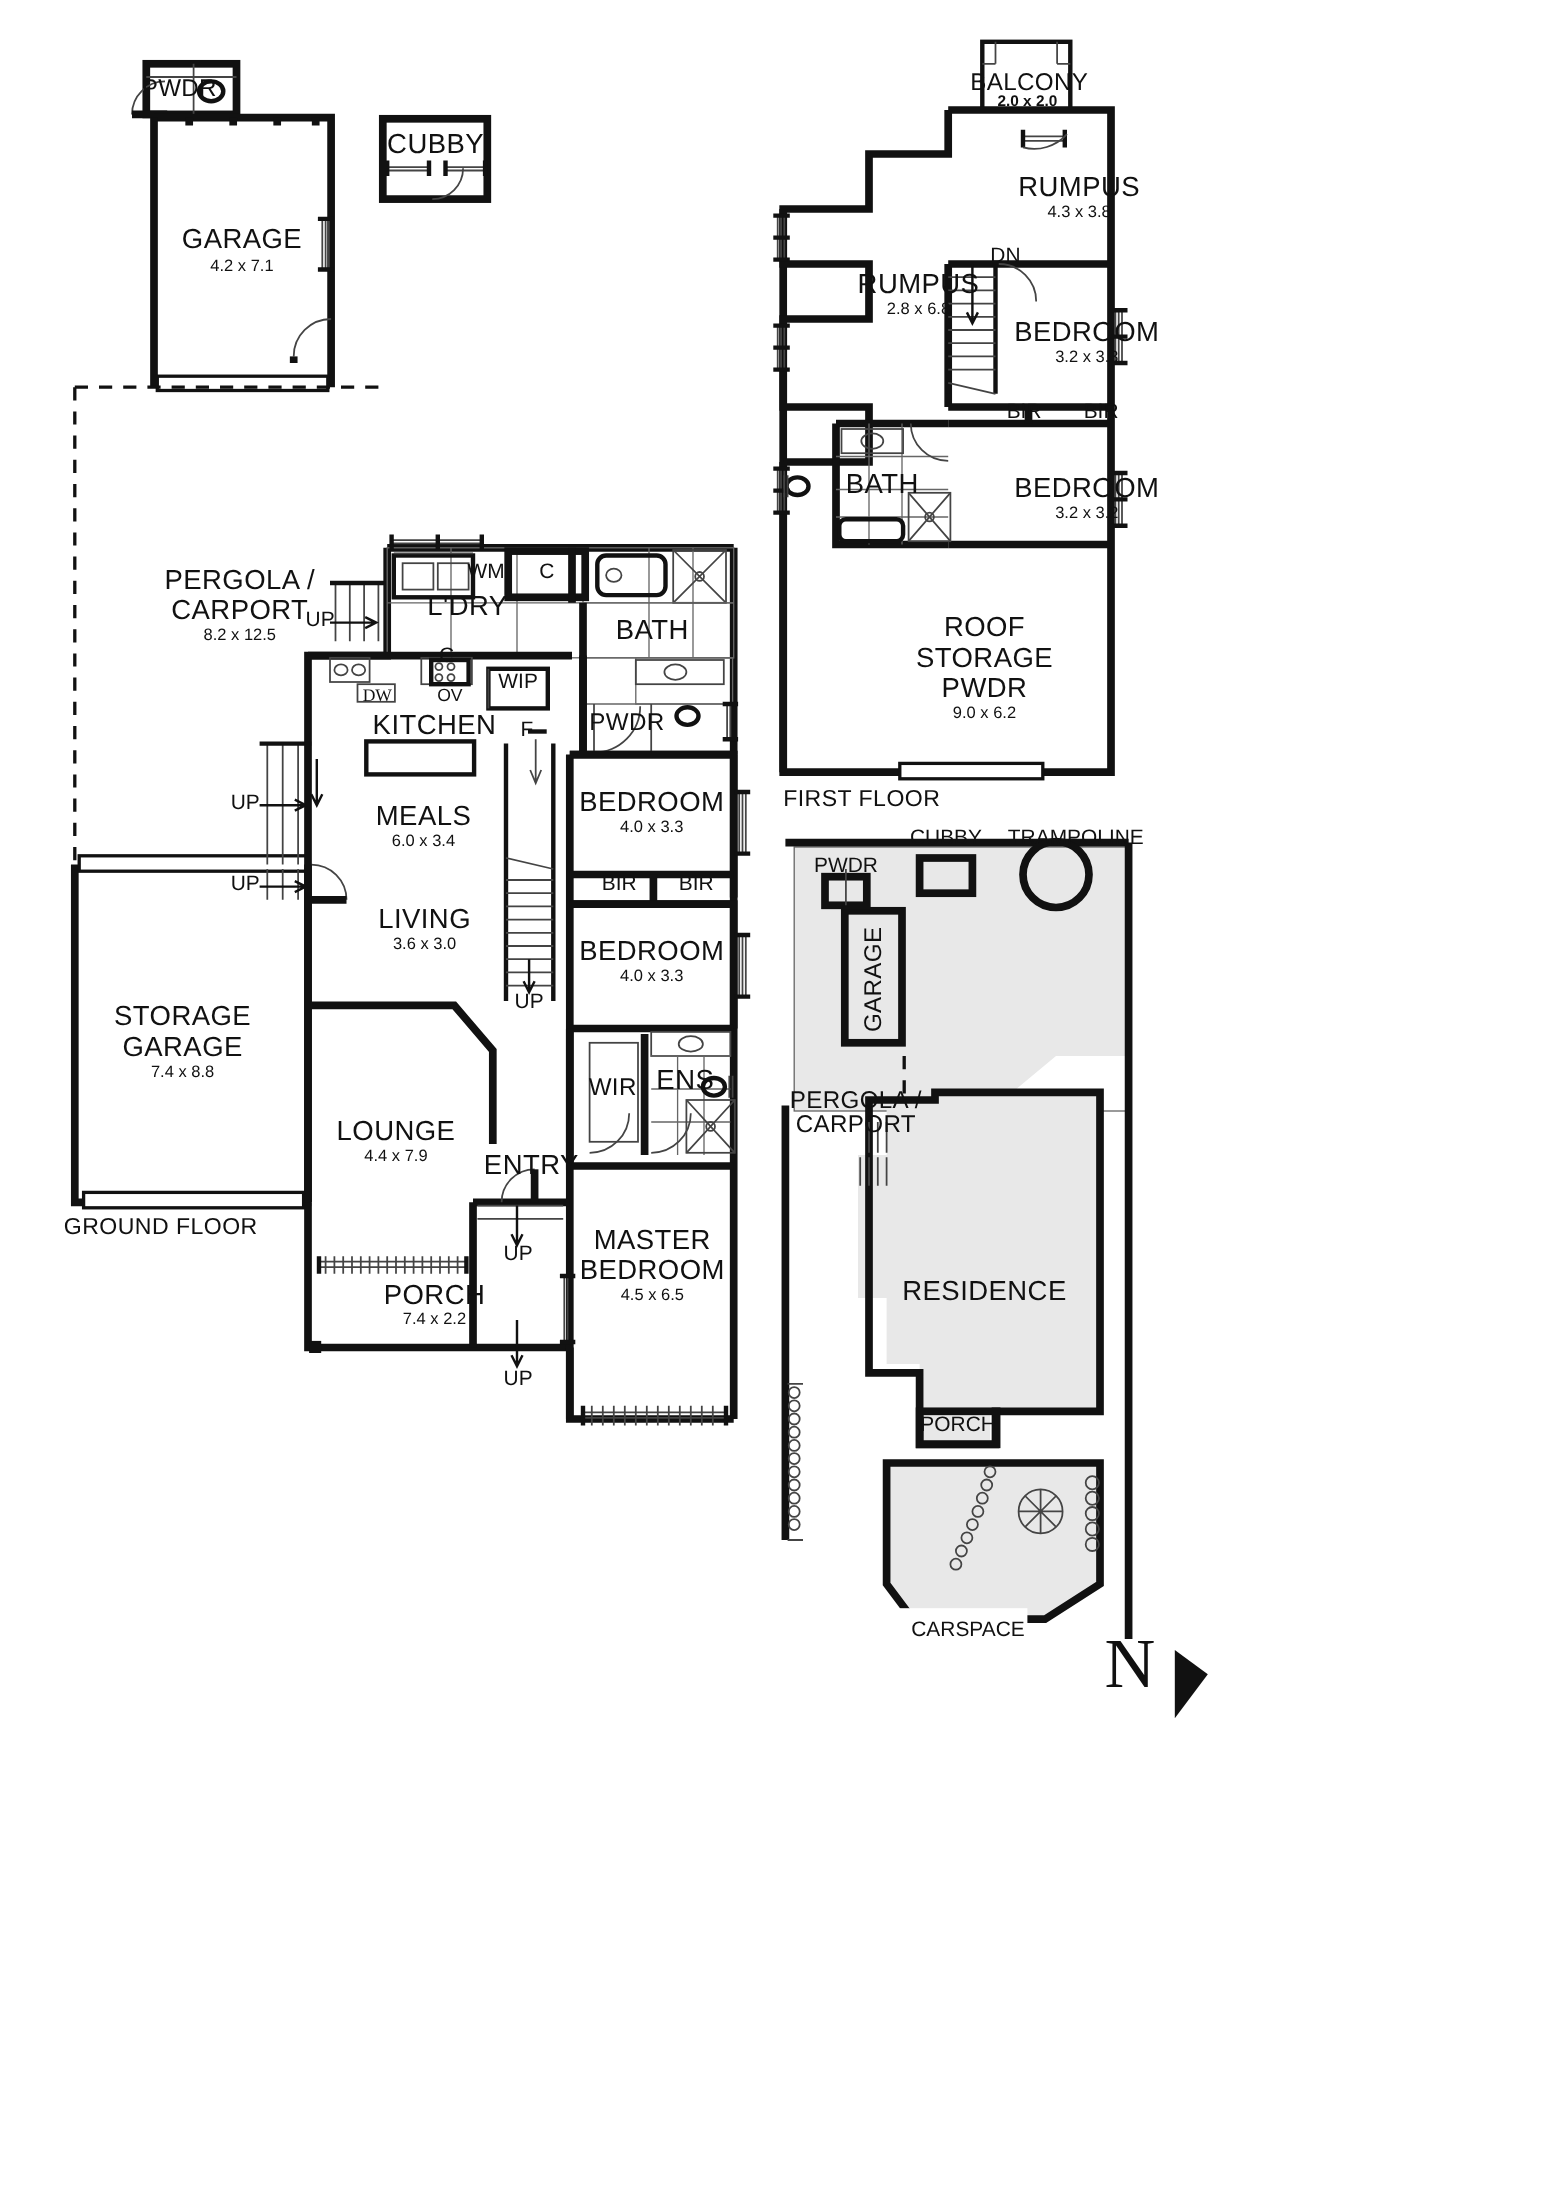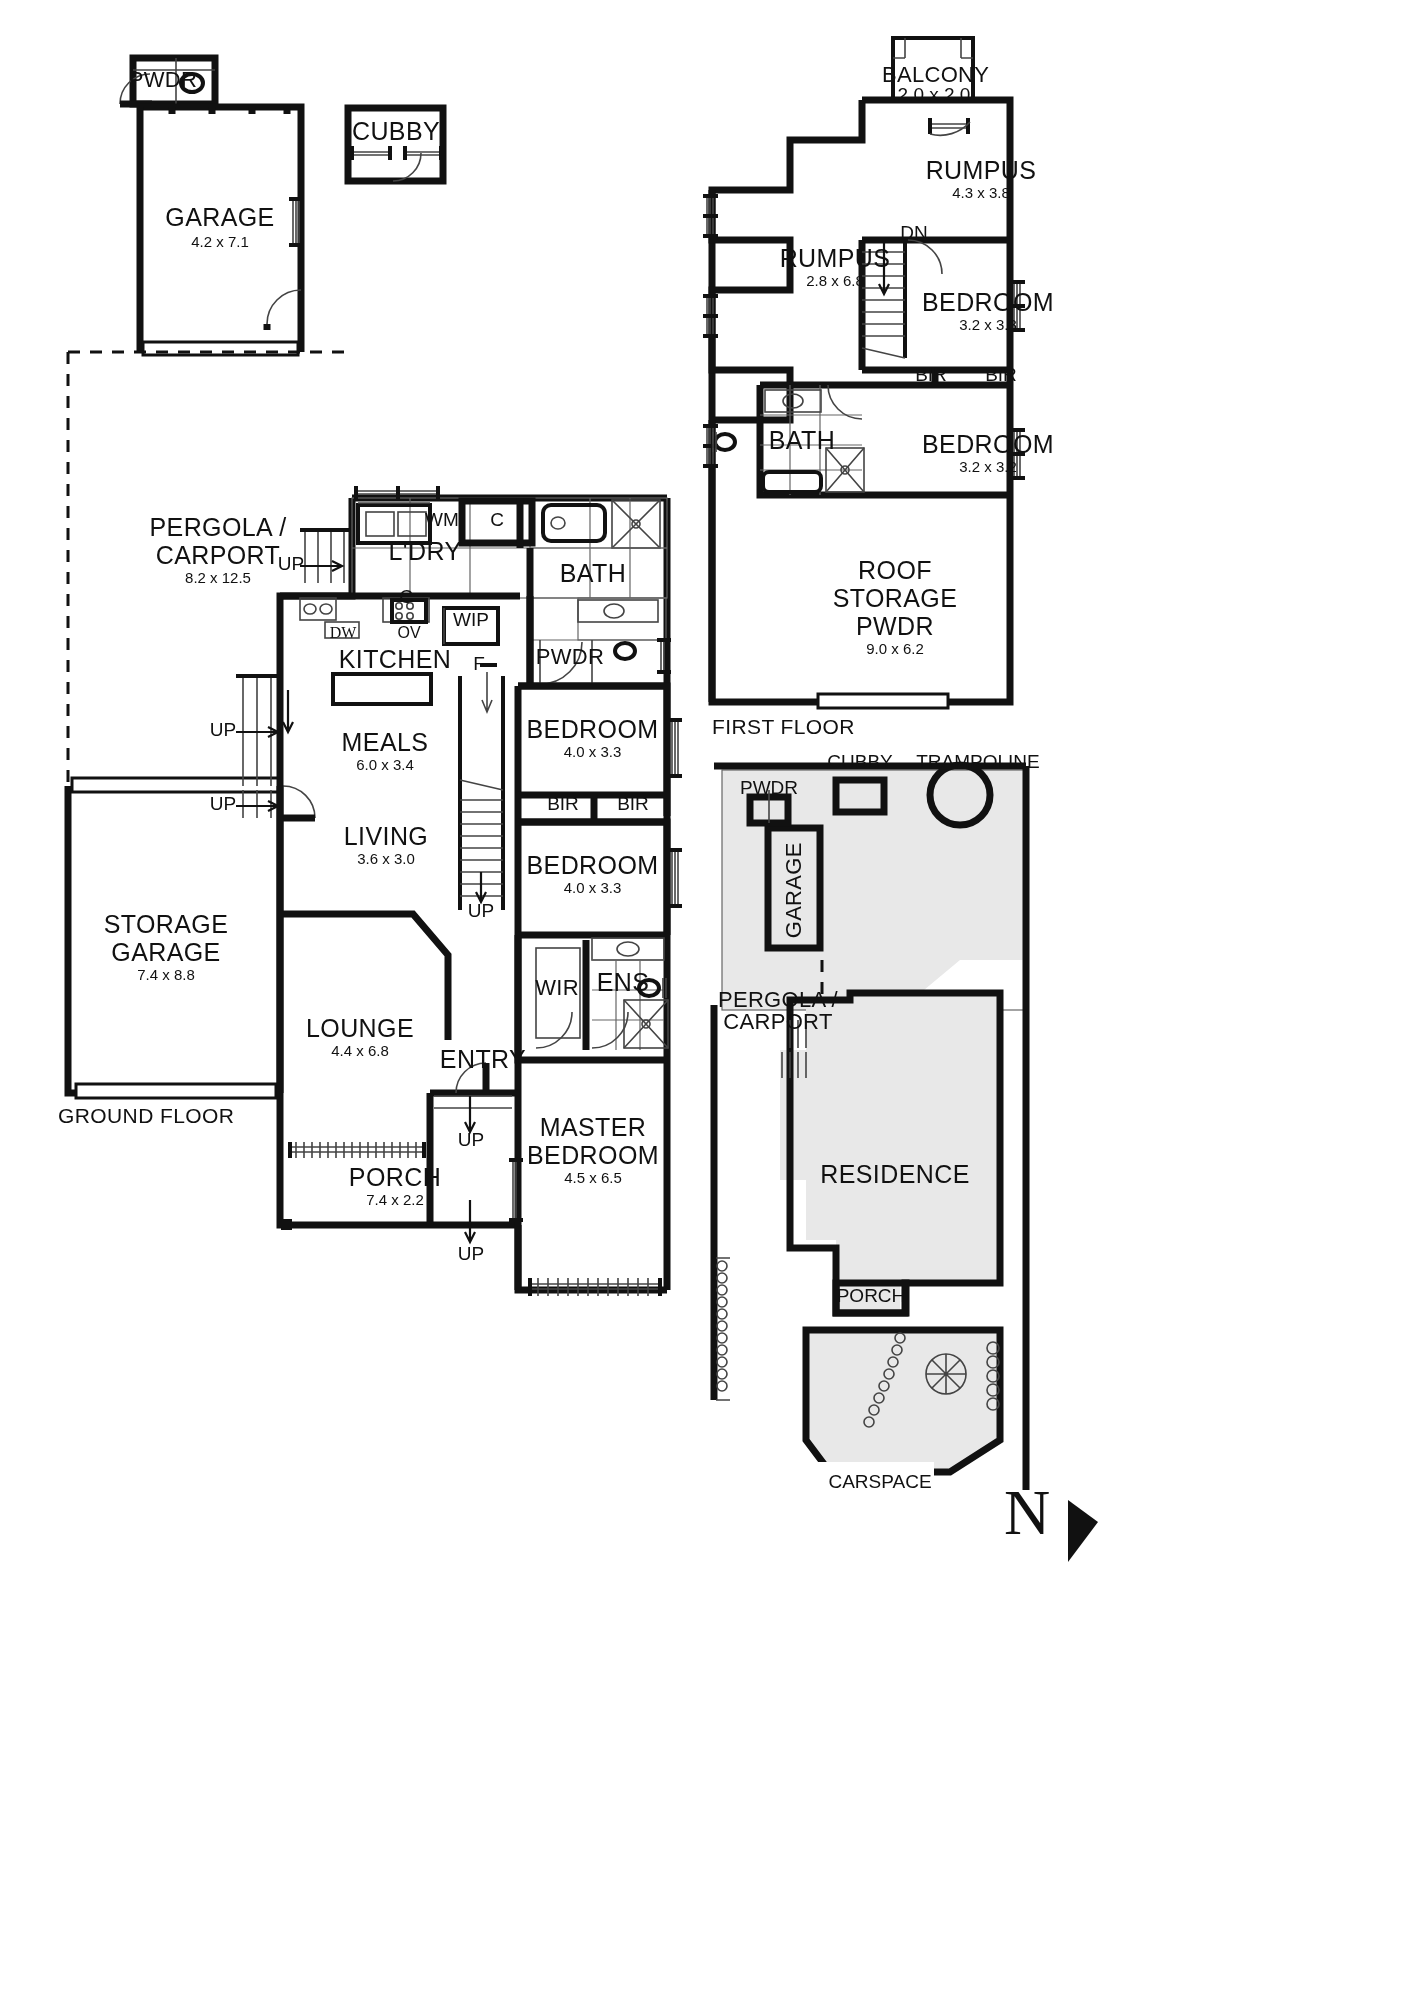--- a/index.html
+++ b/index.html
@@ -3,21 +3,21 @@
 <meta charset="utf-8">
 <style>
   html,body{margin:0;padding:0;background:#fff;}
   body{width:1413px;height:2000px;position:relative;font-family:"Liberation Sans",sans-serif;color:#111;overflow:hidden;}
   .plan{position:absolute;left:0;top:0;width:1413px;height:2000px;}
   svg{position:absolute;left:0;top:0;}
   .lbl{position:absolute;text-align:center;line-height:1.12;color:#111;white-space:nowrap;}
   .rm{font-size:25px;letter-spacing:.4px;}
   .rmsm{font-size:22px;letter-spacing:.3px;}
   .dim{font-size:15px;}
-  .dimsm{font-size:19px;}
+  .dimsm{font-size:14px;font-weight:bold;}
   .tiny{font-size:19px;}
   .tiny2{font-size:16px;}
   .floorlbl{font-size:21px;letter-spacing:.4px;}
   .vert{transform:rotate(-90deg);transform-origin:center center;}
   .north{position:absolute;font-size:64px;font-weight:400;font-family:"Liberation Serif",serif;}
 </style>
 </head>
 <body>
 
 <div class="plan">
@@ -360,21 +360,21 @@
 <div class="lbl rm" style="left:316px;top:822px;width:140px;">LIVING</div>
 <div class="lbl dim" style="left:316px;top:851px;width:140px;">3.6 x 3.0</div>
 
 <div class="lbl rm" style="left:520px;top:715px;width:145px;">BEDROOM</div>
 <div class="lbl dim" style="left:520px;top:744px;width:145px;">4.0 x 3.3</div>
 
 <div class="lbl rm" style="left:520px;top:851px;width:145px;">BEDROOM</div>
 <div class="lbl dim" style="left:520px;top:880px;width:145px;">4.0 x 3.3</div>
 
 <div class="lbl rm" style="left:290px;top:1014px;width:140px;">LOUNGE</div>
-<div class="lbl dim" style="left:290px;top:1043px;width:140px;">4.4 x 6.8</div>
+<div class="lbl dim" style="left:290px;top:1043px;width:140px;">4.4 x 7.9</div>
 
 <div class="lbl rm" style="left:428px;top:1029px;width:110px;margin-top:16px;">ENTRY</div>
 
 <div class="lbl rm" style="left:330px;top:1163px;width:130px;">PORCH</div>
 <div class="lbl dim" style="left:330px;top:1192px;width:130px;">7.4 x 2.2</div>
 
 <div class="lbl rm" style="left:518px;top:1113px;width:150px;">MASTER</div>
 <div class="lbl rm" style="left:518px;top:1141px;width:150px;">BEDROOM</div>
 <div class="lbl dim" style="left:518px;top:1170px;width:150px;">4.5 x 6.5</div>
 

